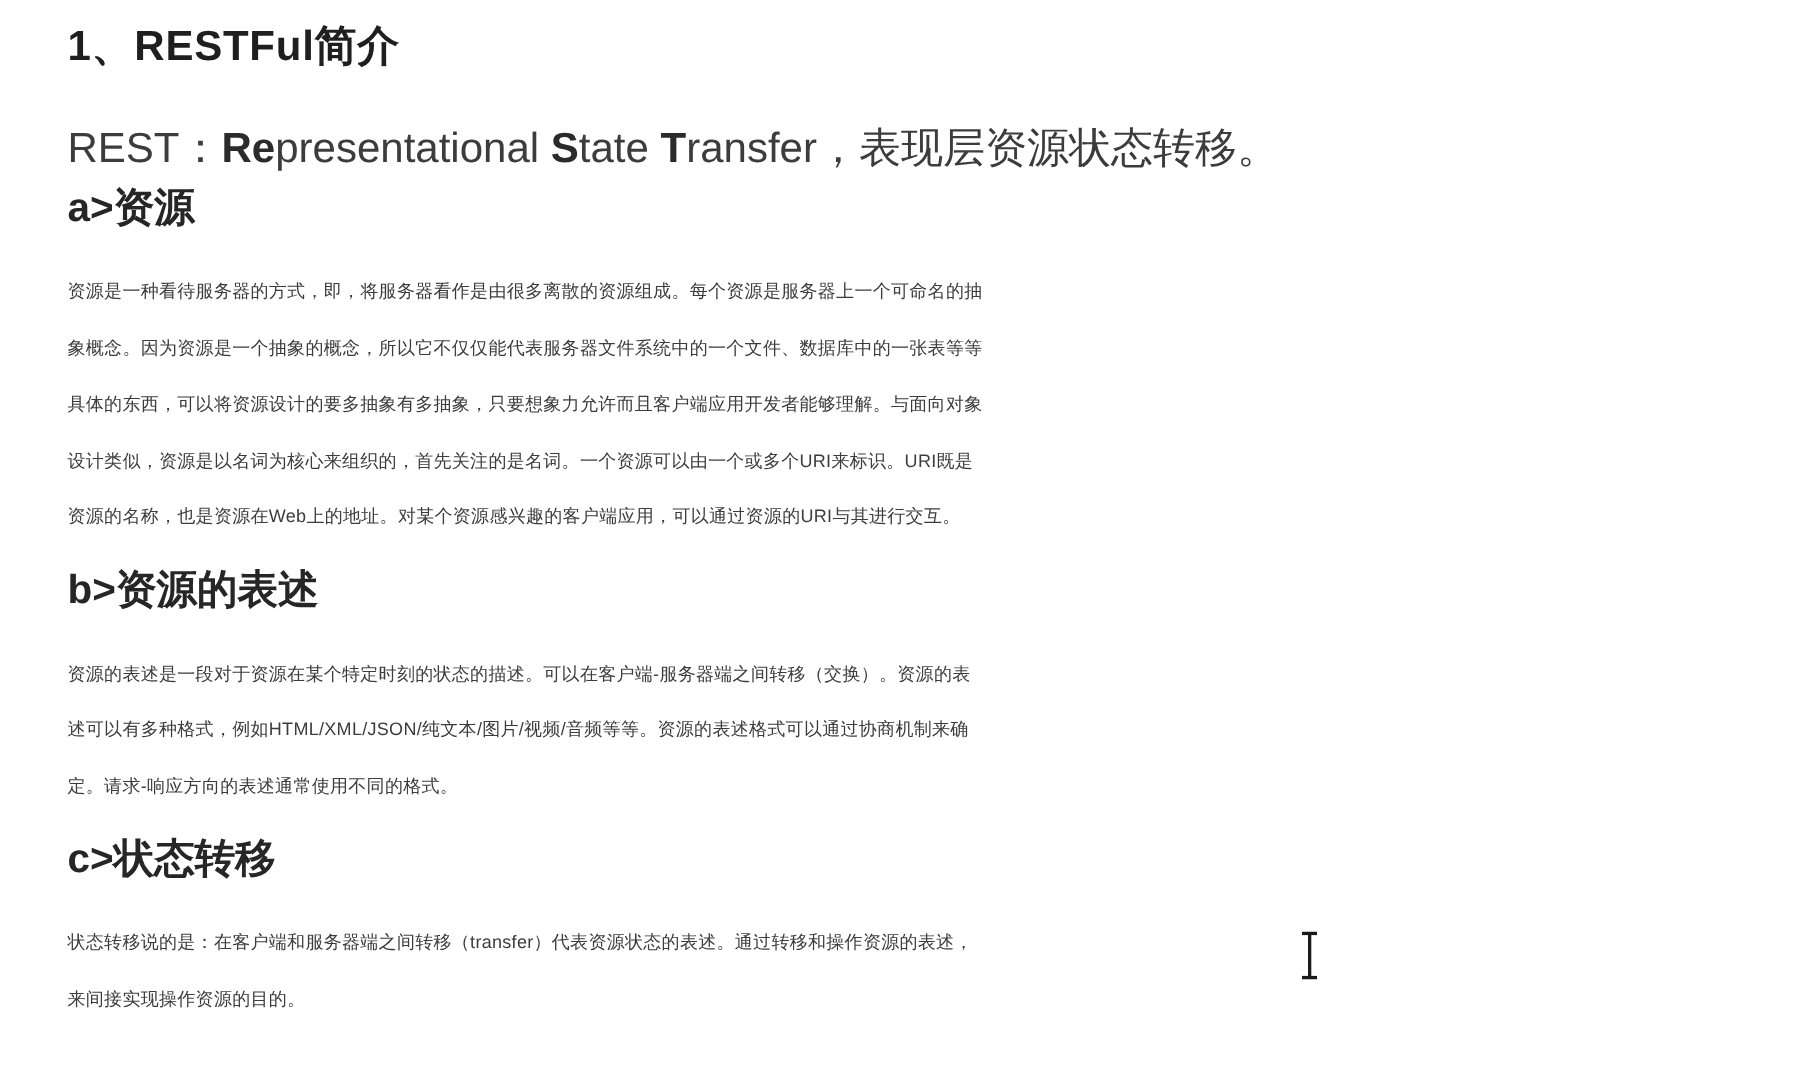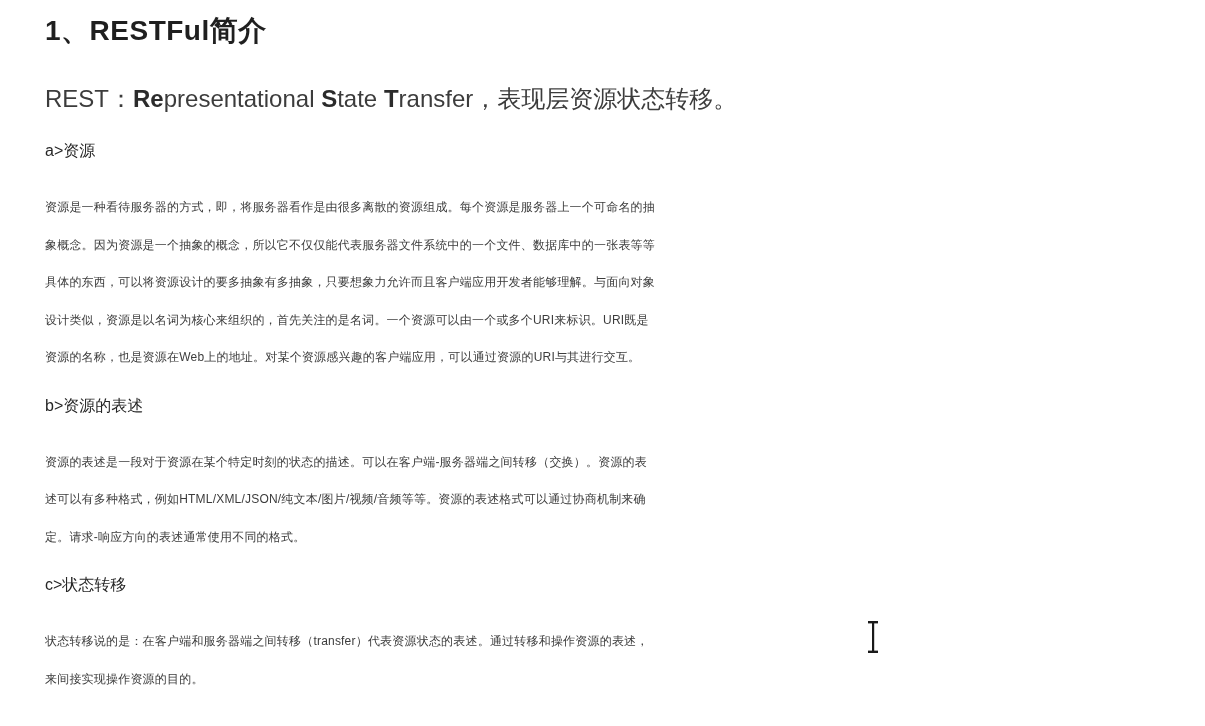--- a/index.html
+++ b/index.html
@@ -20,33 +20,33 @@
   }
   h1.title {
     font-size: 28px;
     line-height: 38px;
     font-weight: 700;
     color: #1f1f1f;
     margin: 0 0 36px 0;
     letter-spacing: 0.5px;
   }
   p.rest-line {
-    font-size: 24px;
+    font-size: 28px;
     line-height: 26px;
-    margin: 0 0 27px 0;
+    margin: 0 0 14px 0;
     color: #3c3c3c;
   }
   p.rest-line span.b {
     font-weight: 700;
     color: #2b2b2b;
   }
   h3.sub {
-    font-size: 16px;
+    font-size: 27px;
     line-height: 24px;
-    font-weight: 400;
+    font-weight: 700;
     color: #262626;
     margin: 0 0 26px 0;
   }
   p.para {
     font-size: 12px;
     line-height: 37.5px;
     margin: 0 0 17px 0;
     white-space: pre;
     color: #3c3c3c;
     letter-spacing: 0.2px;

